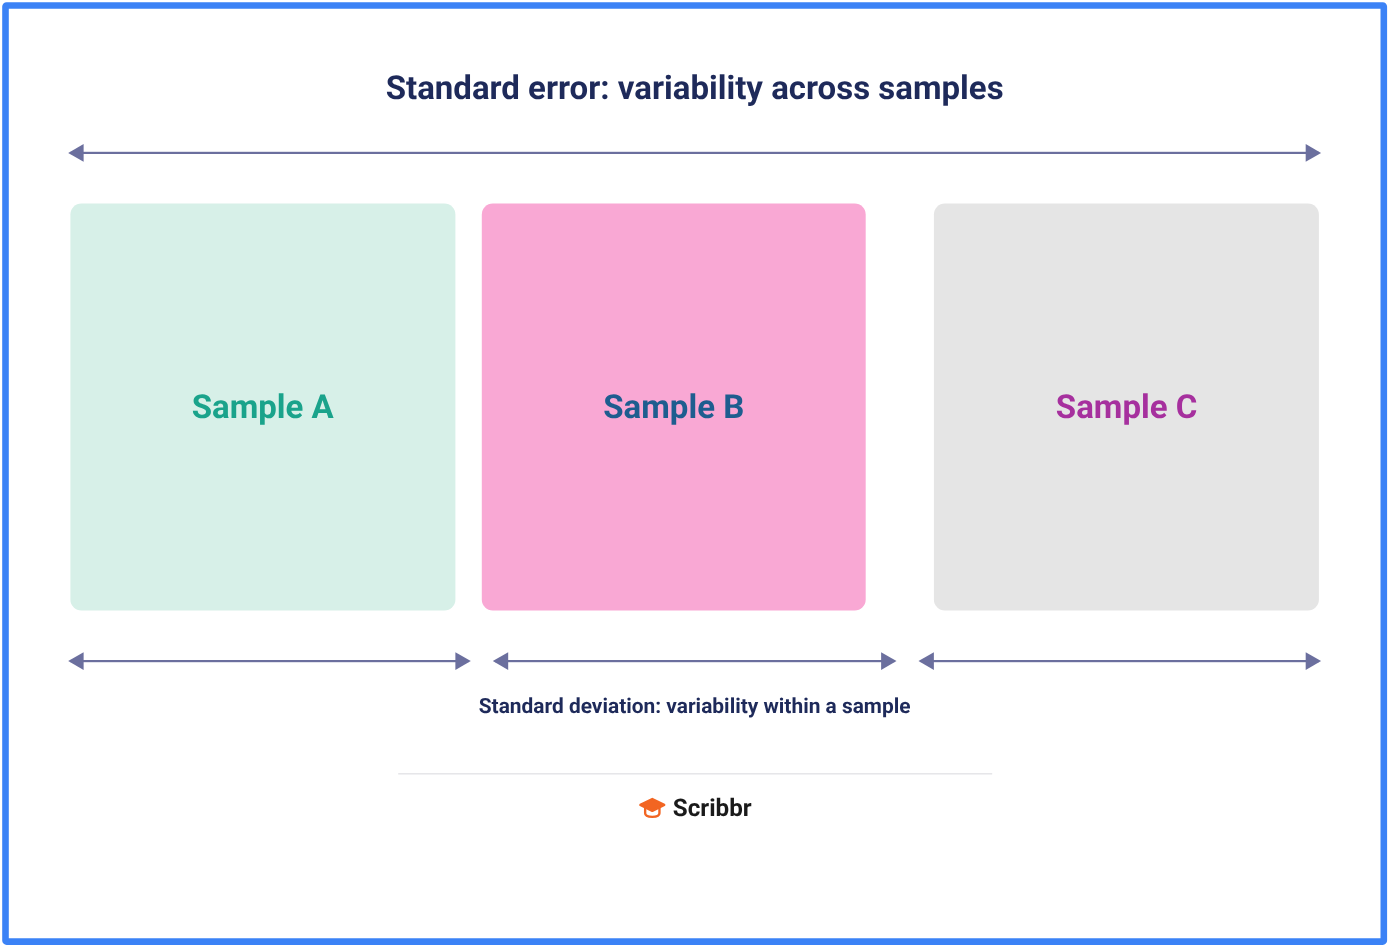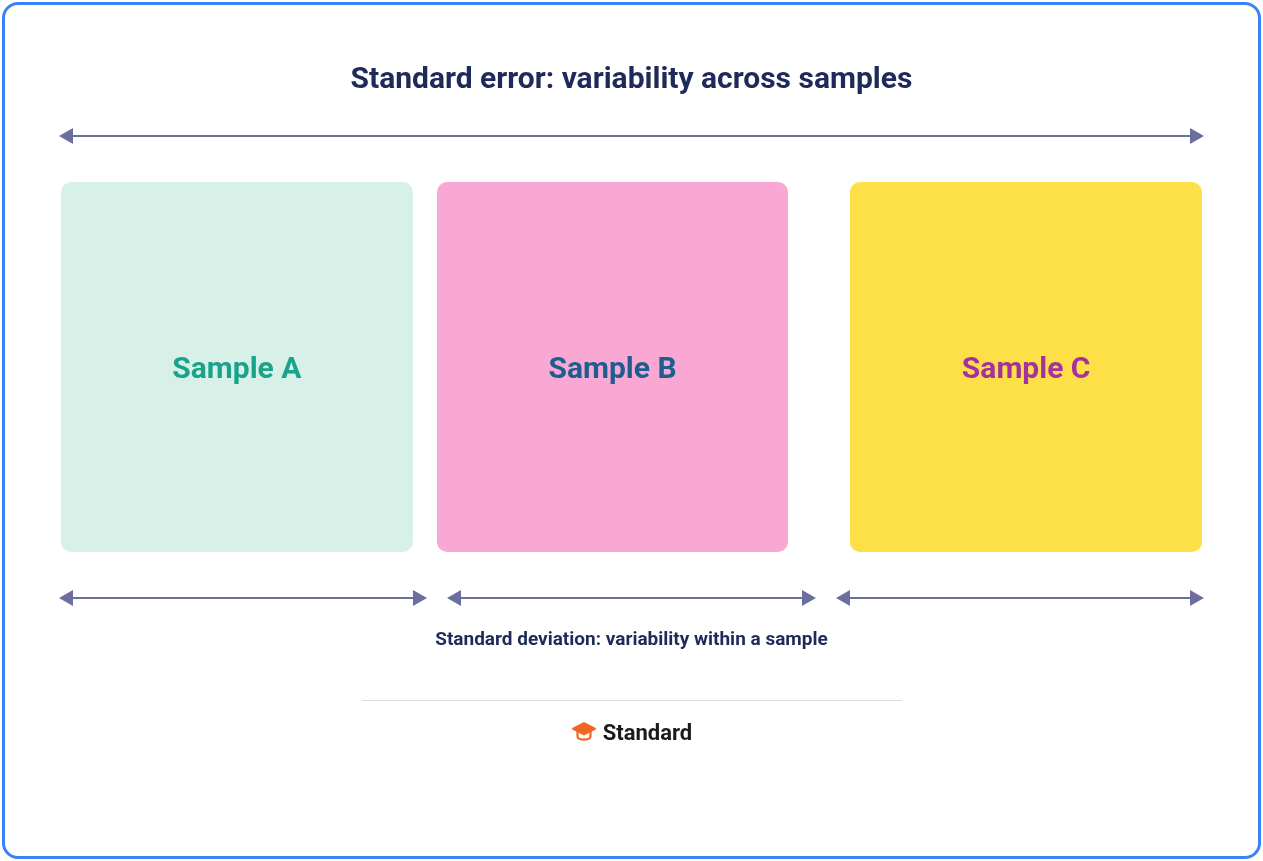--- a/index.html
+++ b/index.html
@@ -11,22 +11,22 @@
       font-family: -apple-system, BlinkMacSystemFont, 'Segoe UI', Roboto, Helvetica, Arial, sans-serif;
       background: #ffffff;
       width: 1263px;
       height: 861px;
       position: relative;
     }
     .container {
       width: 1259px;
       height: 857px;
       margin: 2px;
-      border: 3px solid #3b82f6;
-      border-radius: 16px;
+      border: 6px solid #3b82f6;
+      border-radius: 4px;
       position: relative;
       padding: 55px 50px 0 50px;
     }
     .title-top {
       text-align: center;
       font-size: 30px;
       font-weight: 700;
       color: #1e2a5a;
       margin-bottom: 40px;
     }
@@ -79,21 +79,21 @@
     }
     .sample-a {
       background: #d7f0e8;
       color: #1aa38b;
     }
     .sample-b {
       background: #f9a8d4;
       color: #1e5d8f;
     }
     .sample-c {
-      background: #fde047;
+      background: #e5e5e5;
       color: #a6309e;
       margin-left: 38px;
     }
     .arrows-under-row {
       display: flex;
       gap: 24px;
       margin: 45px 6px 0 6px;
     }
     .arrow-small {
       flex: 1;
@@ -173,16 +173,16 @@
 
   <div class="footer-divider"></div>
 
   <div class="brand">
     <span class="brand-logo">
       <svg viewBox="0 0 24 24" fill="none" stroke="#f26522" stroke-width="2" stroke-linecap="round" stroke-linejoin="round">
         <path d="M2 9 L12 4 L22 9 L12 14 Z" fill="#f26522" stroke="#f26522"></path>
         <path d="M6 11 V16 C6 18 9 19 12 19 C15 19 18 18 18 16 V11" fill="none" stroke="#f26522"></path>
       </svg>
     </span>
-    <span class="brand-name">Standard</span>
+    <span class="brand-name">Scribbr</span>
   </div>
 
 </div>
 
 </body></html>

